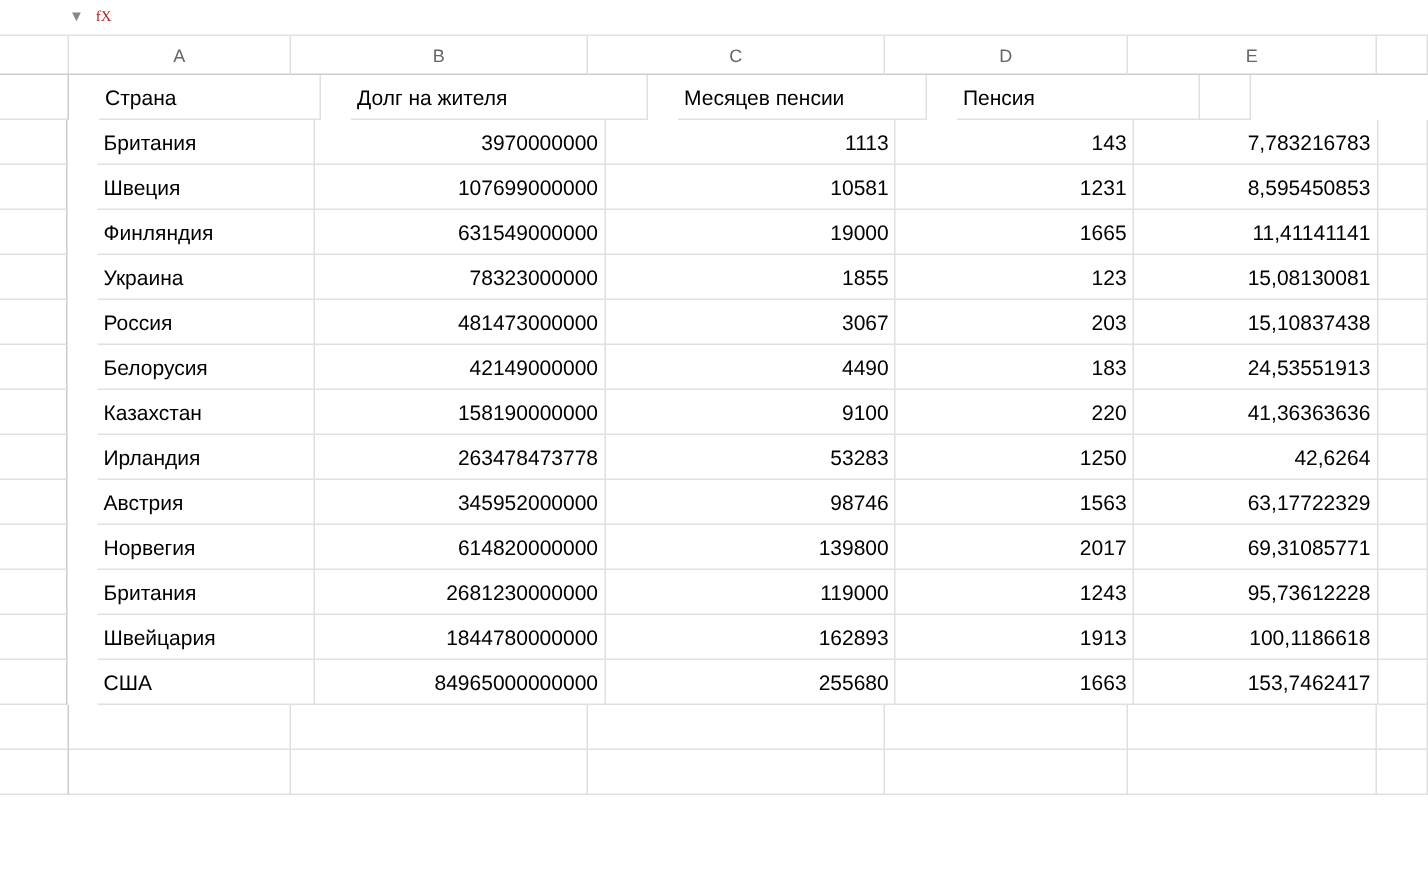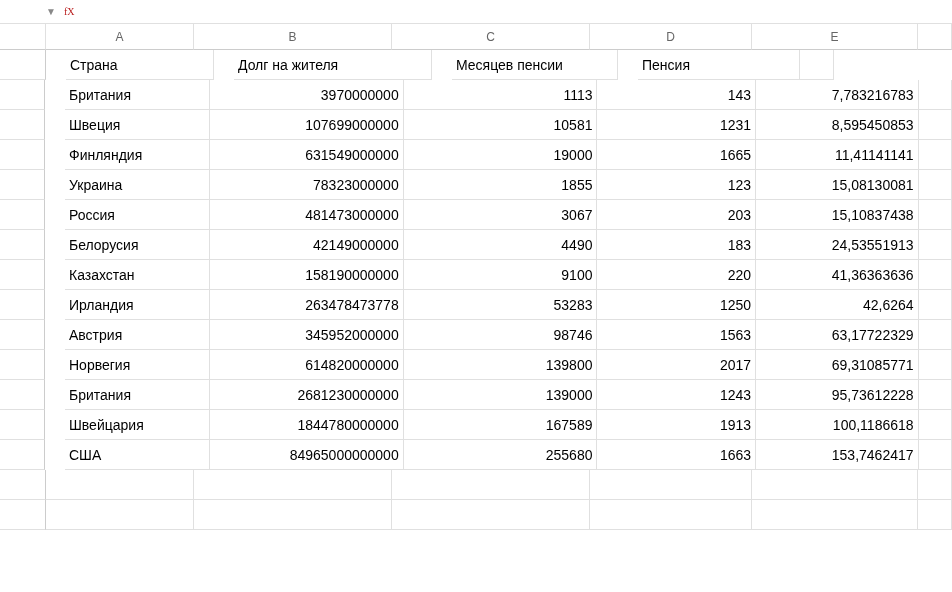--- a/index.html
+++ b/index.html
@@ -206,30 +206,30 @@
     <div class="cell col-B text-right">614820000000</div>
     <div class="cell col-C text-right">139800</div>
     <div class="cell col-D text-right">2017</div>
     <div class="cell col-E text-right">69,31085771</div>
     <div class="cell col-F"></div>
   </div>
       <div class="row">
     <div class="row-header"></div>
     <div class="cell col-A text-left">Британия</div>
     <div class="cell col-B text-right">2681230000000</div>
-    <div class="cell col-C text-right">139000</div>
+    <div class="cell col-C text-right">119000</div>
     <div class="cell col-D text-right">1243</div>
     <div class="cell col-E text-right">95,73612228</div>
     <div class="cell col-F"></div>
   </div>
       <div class="row">
     <div class="row-header"></div>
     <div class="cell col-A text-left">Швейцария</div>
     <div class="cell col-B text-right">1844780000000</div>
-    <div class="cell col-C text-right">167589</div>
+    <div class="cell col-C text-right">162893</div>
     <div class="cell col-D text-right">1913</div>
     <div class="cell col-E text-right">100,1186618</div>
     <div class="cell col-F"></div>
   </div>
       <div class="row">
     <div class="row-header"></div>
     <div class="cell col-A text-left">США</div>
     <div class="cell col-B text-right">84965000000000</div>
     <div class="cell col-C text-right">255680</div>
     <div class="cell col-D text-right">1663</div>

